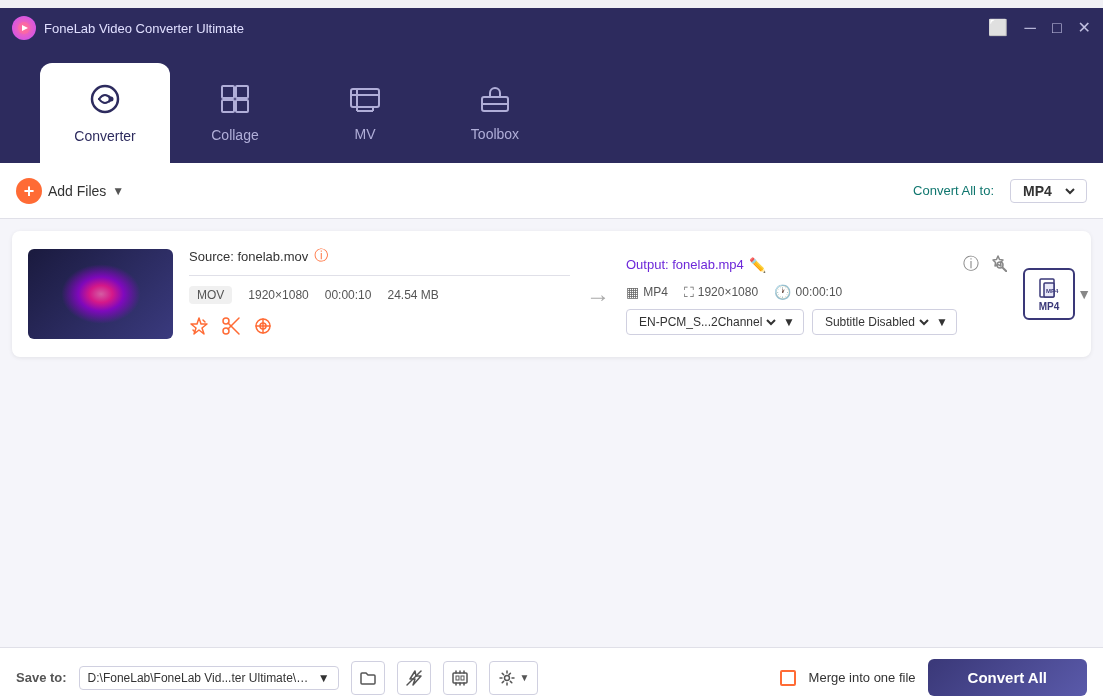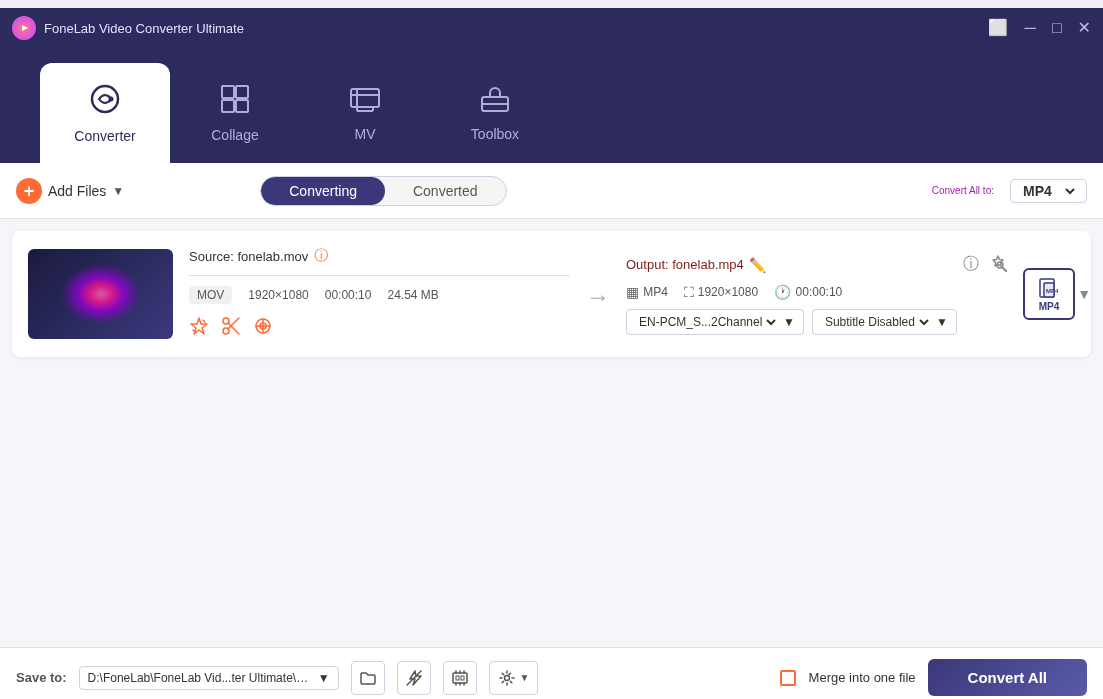--- a/index.html
+++ b/index.html
@@ -155,22 +155,22 @@
       color: #555;
     }
     .sub-tab.active {
       background: #3a3878;
       color: white;
       border-radius: 20px;
     }
 
     .convert-all-label {
       margin-left: auto;
-      font-size: 10px;
-      color: #a21caf;
+      font-size: 13px;
+      color: #0f766e;
       white-space: nowrap;
     }
     .format-select-wrap {
       display: flex;
       align-items: center;
       border: 1px solid #d0d0e0;
       border-radius: 4px;
       background: white;
       padding: 2px 8px;
       gap: 4px;
@@ -286,21 +286,21 @@
       flex-direction: column;
       gap: 8px;
     }
     .file-output-top {
       display: flex;
       align-items: center;
       gap: 6px;
     }
     .output-label {
       font-size: 13px;
-      color: #7f1d1d;
+      color: #6d28d9;
     }
     .edit-icon {
       color: #ff6b35;
       font-size: 14px;
       cursor: pointer;
     }
     .output-icons-right {
       margin-left: auto;
       display: flex;
       gap: 10px;
@@ -541,24 +541,20 @@
 
 <div class="main-area">
 
   <div class="toolbar">
     <button class="add-files-btn">
       <div class="add-files-circle">+</div>
       <span>Add Files</span>
       <span class="add-files-arrow">▼</span>
     </button>
 
-    <div class="tab-group">
-      <button class="sub-tab active">Converting</button>
-      <button class="sub-tab">Converted</button>
-    </div>
 
     <span class="convert-all-label">Convert All to:</span>
     <div class="format-select-wrap">
       <select>
         <option>MP4</option>
         <option>MKV</option>
         <option>AVI</option>
         <option>MOV</option>
         <option>WMV</option>
       </select>

